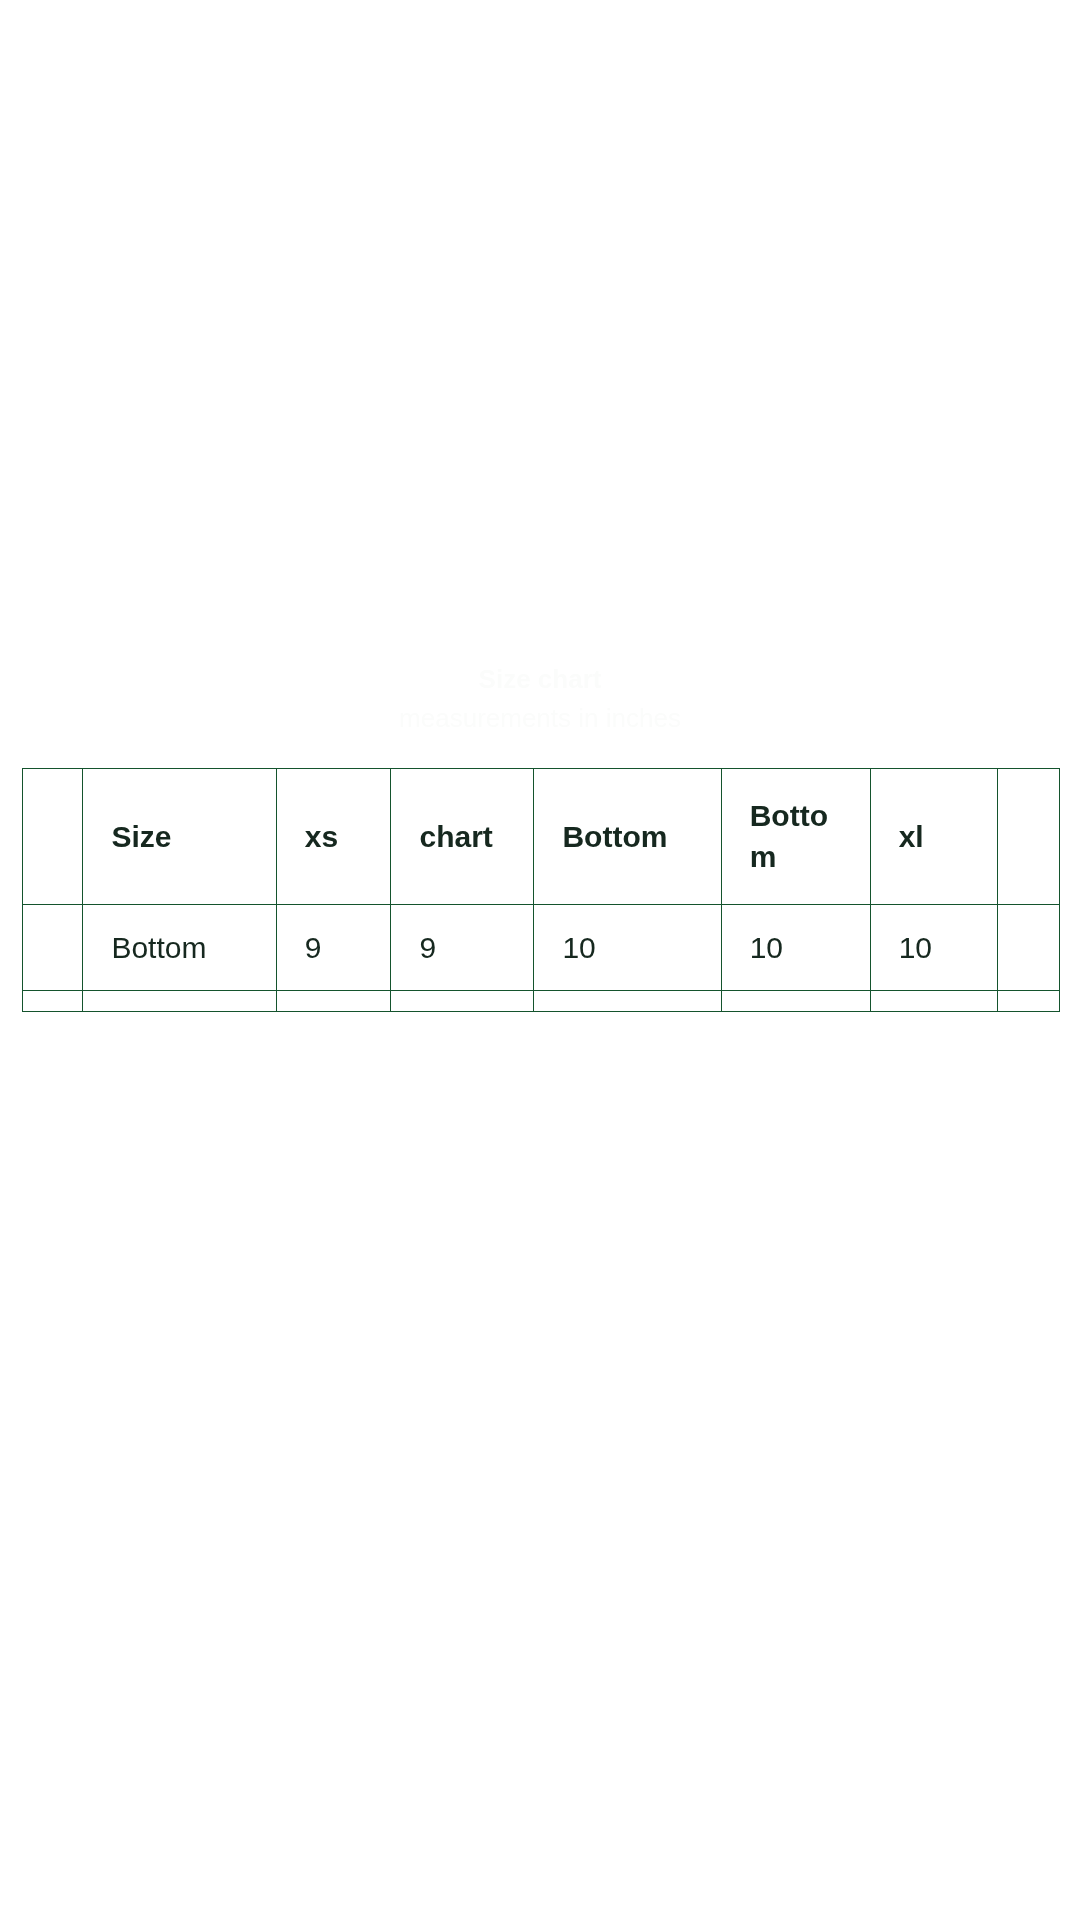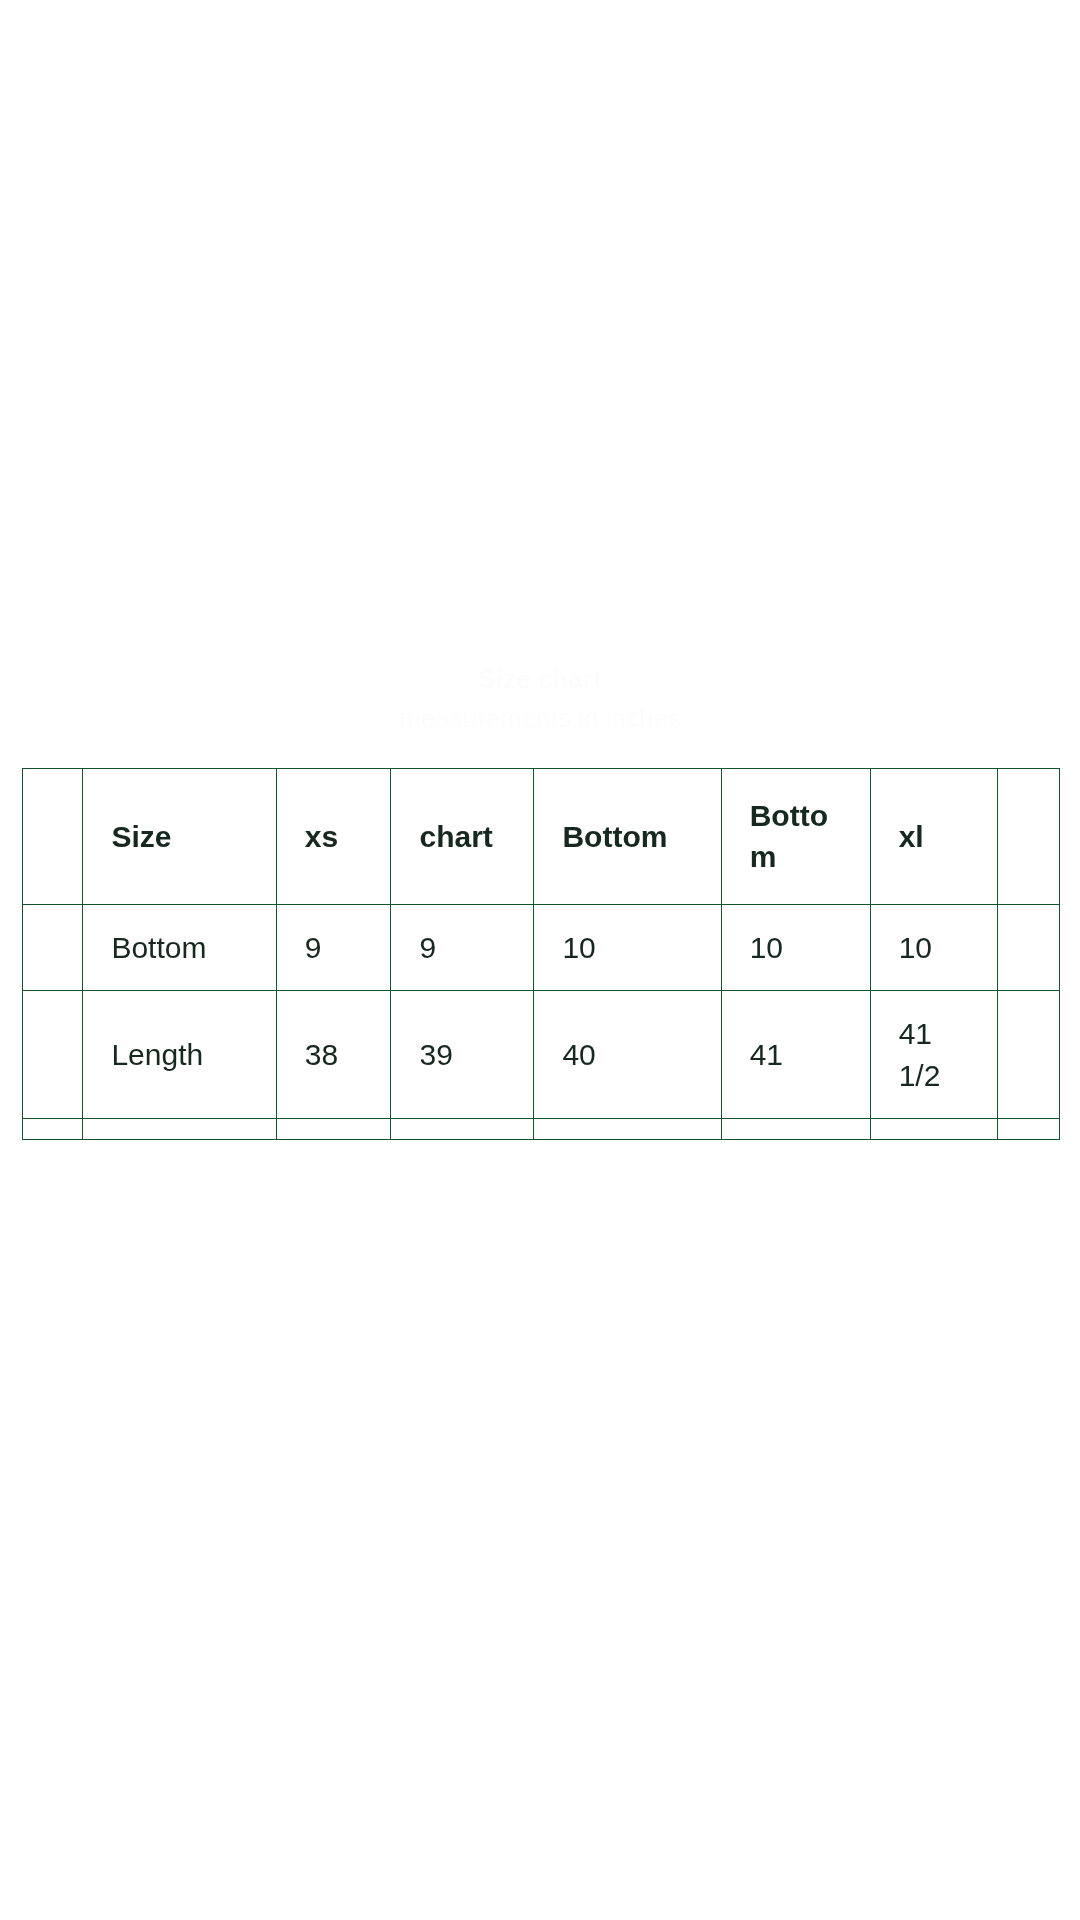--- a/index.html
+++ b/index.html
@@ -135,30 +135,20 @@
         <tr>
           <td class="spacer"></td>
           <td>Bottom</td>
           <td>9</td>
           <td>9</td>
           <td>10</td>
           <td>10</td>
           <td>10</td>
           <td class="spacer"></td>
         </tr>
-        <tr>
-          <td class="spacer"></td>
-          <td>Length</td>
-          <td>38</td>
-          <td>39</td>
-          <td>40</td>
-          <td>41</td>
-          <td>41 1/2</td>
-          <td class="spacer"></td>
-        </tr>
         <tr class="filler">
           <td></td>
           <td></td>
           <td></td>
           <td></td>
           <td></td>
           <td></td>
           <td></td>
           <td></td>
         </tr>

